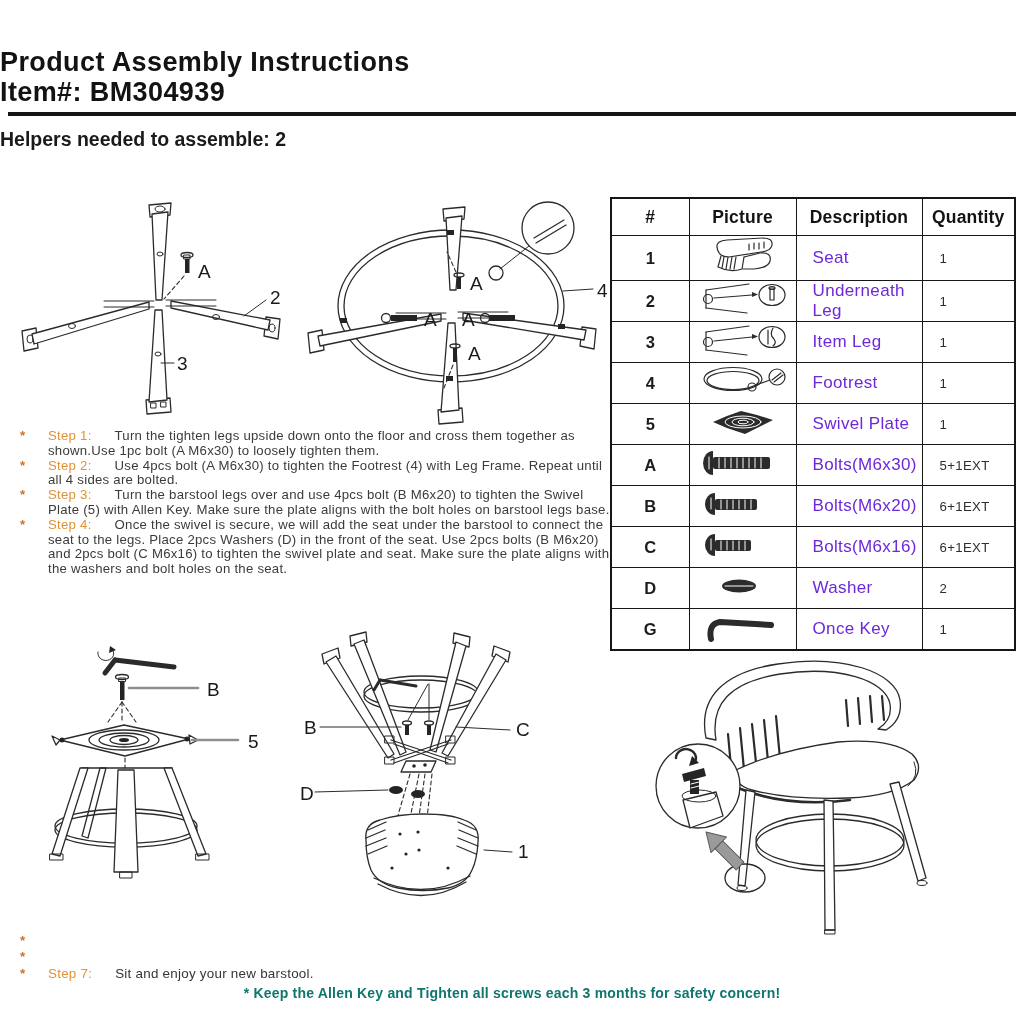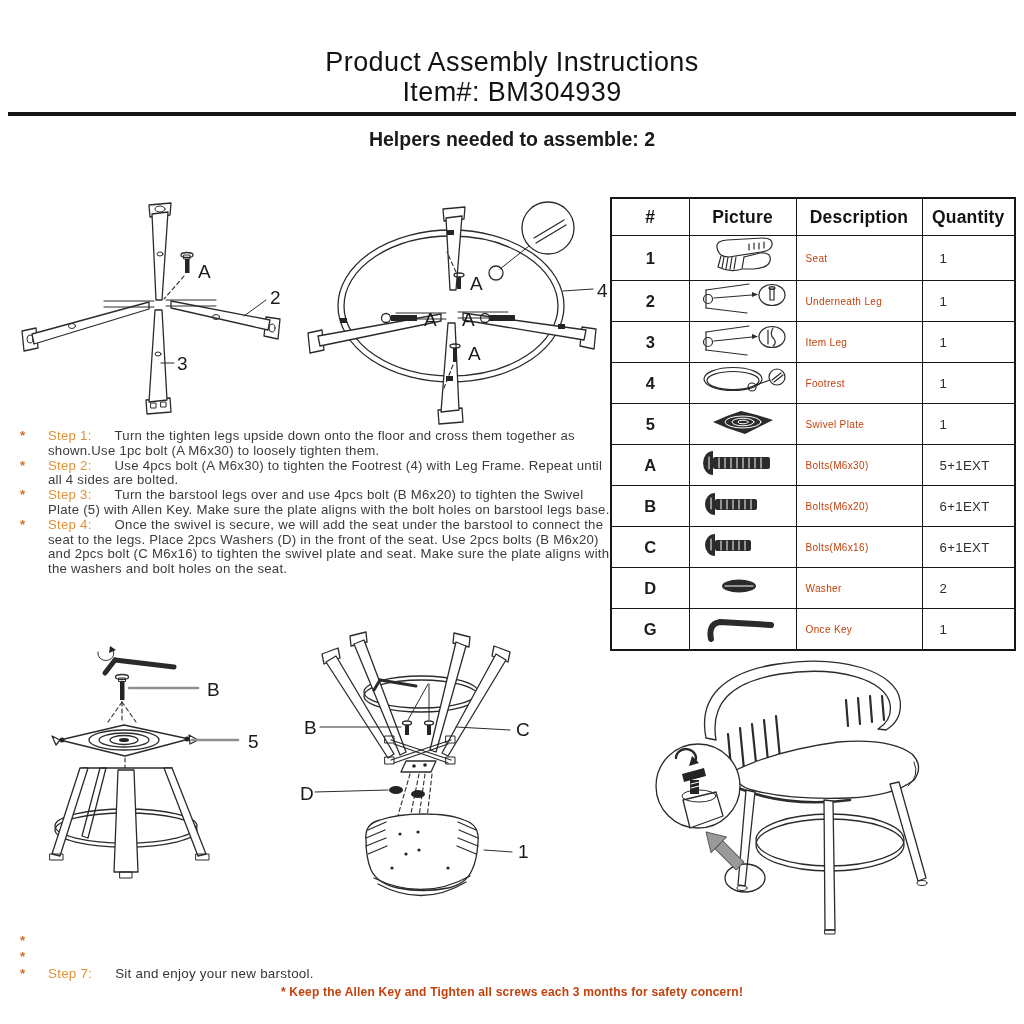--- a/index.html
+++ b/index.html
@@ -1,47 +1,47 @@
 <!DOCTYPE html>
 <html><head>
 <meta charset="utf-8">
 <style>
   html,body{margin:0;padding:0;background:#ffffff;}
   .page{position:relative;width:1024px;height:1024px;background:#fff;
         font-family:"Liberation Sans",sans-serif;color:#222;overflow:hidden;}
 
   
-  .title{position:absolute;top:47px;left:0;width:100%;text-align:center;
-         font-weight:normal;font-size:27px;line-height:30px;color:#131313;letter-spacing:.4px;}
+  .title{position:absolute;top:47px;left:0;width:100%;text-align:left;
+         font-weight:bold;font-size:27px;line-height:30px;color:#131313;letter-spacing:.4px;}
   .rule{position:absolute;top:112px;left:8px;width:1008px;height:4px;background:#151515;}
-  .subtitle{position:absolute;top:128px;left:0;width:100%;text-align:center;
+  .subtitle{position:absolute;top:128px;left:0;width:100%;
             font-weight:bold;font-size:19.5px;line-height:23px;color:#1a1a1a;}
 
   
   table.parts{position:absolute;left:610px;top:197px;width:404px;height:427px;
               border-collapse:collapse;table-layout:fixed;border:2.5px solid #161616;}
   .parts th,.parts td{border:1.6px solid #161616;padding:0;vertical-align:middle;}
   .parts th{font-size:17.5px;font-weight:bold;color:#131313;height:36px;letter-spacing:.2px;}
   td.c-id{font-weight:bold;font-size:16.5px;text-align:center;color:#1c1c1c;}
   td.c-pic{text-align:center;}
-  td.c-desc{font-size:10px;color:#c2410c;padding-left:9px;letter-spacing:.35px;}
+  td.c-desc{font-size:17px;color:#6d28d9;padding-left:16px;letter-spacing:.35px;}
   td.c-qty{font-size:13.2px;color:#2e2e2e;padding-left:17px;letter-spacing:.35px;}
 
   
   .steps{position:absolute;left:13px;top:429px;width:601px;font-size:13.2px;
          line-height:14.8px;color:#3b3b3b;letter-spacing:.25px;}
   .steps2{position:absolute;left:13px;top:933px;width:990px;font-size:13.4px;
           line-height:16.4px;color:#353535;letter-spacing:.25px;}
   .step{display:flex;}
   .bullet{flex:none;width:28px;padding-left:7px;color:#cf7129;font-weight:bold;}
   .step-label{color:#e09335;}
   .step-label{margin-right:23px;}
 
   .footer{position:absolute;top:985px;left:0;width:100%;text-align:center;
-          font-weight:bold;font-size:12px;color:#c2410c;letter-spacing:.2px;}
+          font-weight:bold;font-size:14px;color:#0f766e;letter-spacing:.2px;}
 
   
   .diag{position:absolute;}
   .diag path,.diag line,.diag polygon,.diag ellipse,.diag circle,.diag rect{
         stroke:#2b2b2b;stroke-width:1.3;fill:none;stroke-linecap:round;stroke-linejoin:round;}
   .diag .wh{fill:#ffffff;}
   .diag .fill{fill:#242424;stroke:none;}
   .diag .dash{stroke-dasharray:4 3;stroke-width:1.1;}
   .diag .gline{stroke:#8f8f8f;stroke-width:2.6;}
   .diag .thin{stroke-width:1;}

